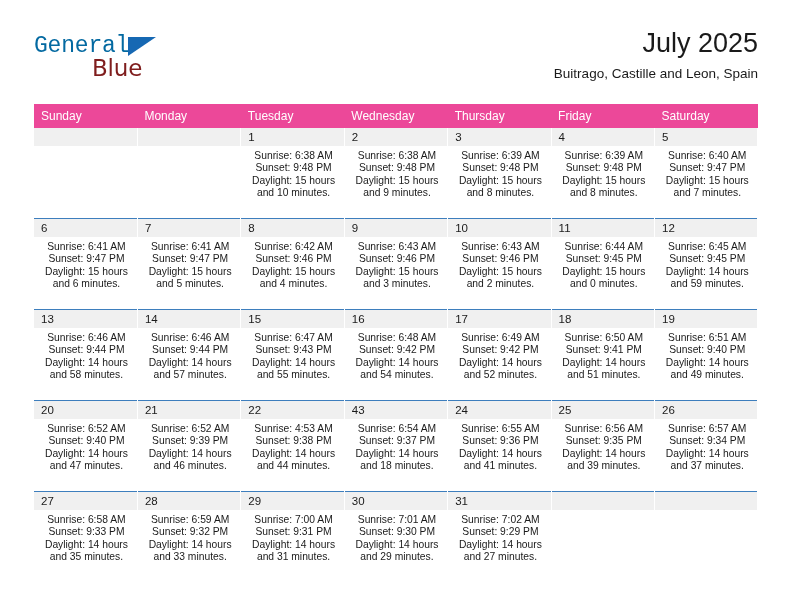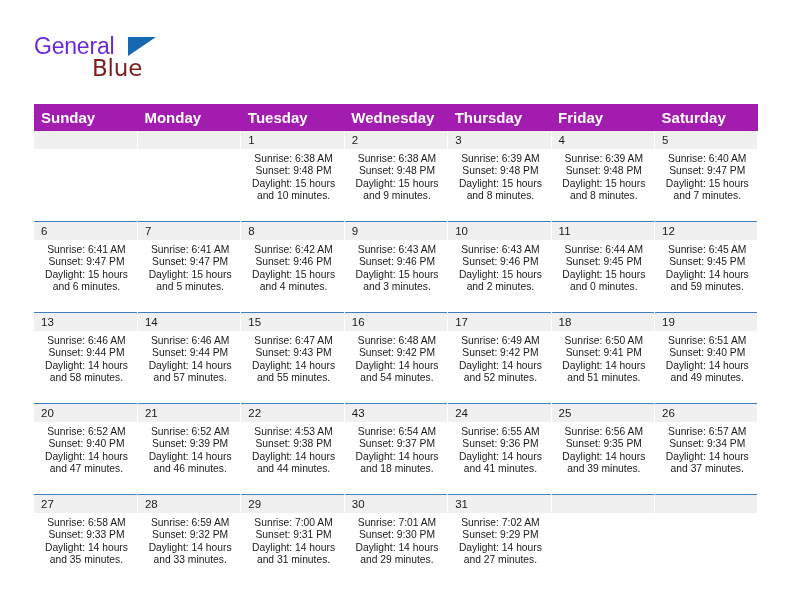--- a/index.html
+++ b/index.html
@@ -37,22 +37,22 @@
     top: 8px;
     width: 200px;
     height: 56px;
   }
   .brand-general {
     position: absolute;
     left: 0;
     top: 0;
     font-size: 23px;
     letter-spacing: -0.2px;
-    color: #6d28d9;
-    font-family: Liberation Sans, sans-serif;
+    color: #0369a1;
+    font-family: Liberation Mono, monospace;
     font-weight: 400;
     line-height: 24px;
   }
   .brand-triangle {
     position: absolute;
     left: 94px;
     top: 3px;
     width: 0;
     height: 0;
     border-left: 28px solid #1668b3;
@@ -97,24 +97,24 @@
     position: absolute;
     left: 34px;
     top: 104px;
     width: 724px;
     border-collapse: collapse;
     table-layout: fixed;
   }
   .calendar col { width: 103.43px; }
 
   .calendar thead th {
-    background: #a21caf;
+    background: #ec4899;
     color: #ffffff;
-    font-size: 15px;
-    font-weight: 700;
+    font-size: 12px;
+    font-weight: 400;
     text-align: left;
     padding: 5px 0 5px 7px;
     height: 20px;
     box-sizing: border-box;
     border: none;
   }
 
   .calendar tbody td {
     vertical-align: top;
     padding: 0;
@@ -160,20 +160,24 @@
 <div class="page">
 
   <div class="header">
 
     <div class="brand">
       <span class="brand-general">General</span>
       <span class="brand-triangle"></span>
       <span class="brand-blue">Blue</span>
     </div>
 
+    <div class="title-block">
+      <div class="cal-title">July 2025</div>
+      <div class="cal-subtitle">Buitrago, Castille and Leon, Spain</div>
+    </div>
 
   </div>
 
   <table class="calendar">
     <colgroup>
       <col>
         <col>
         <col>
         <col>
         <col>

